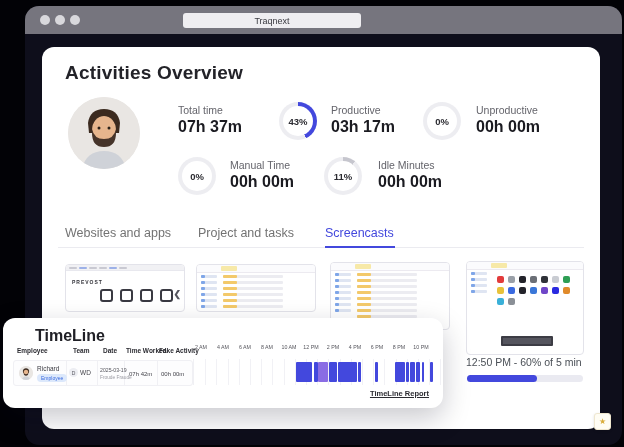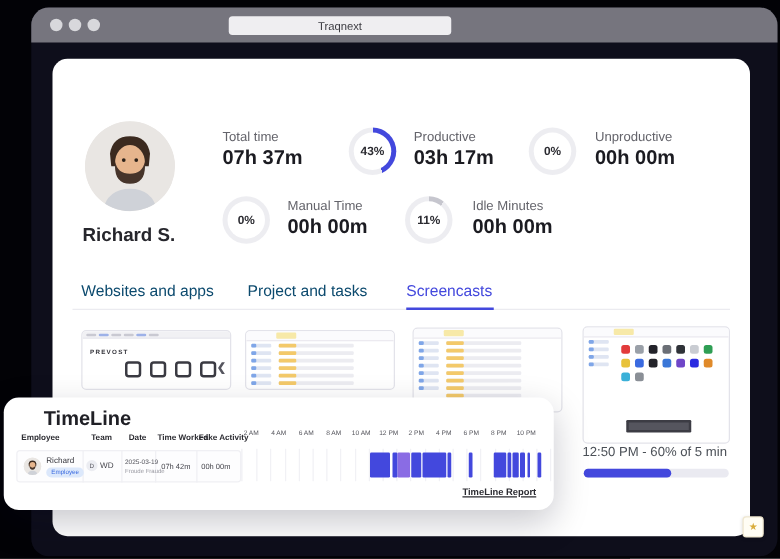--- a/index.html
+++ b/index.html
@@ -31,21 +31,21 @@
   .stat { position:absolute; }
   .stat .lbl { font-size:10.5px; color:#64646b; }
   .stat .val { font-size:16px; font-weight:700; color:#1b1b21; margin-top:2px; }
   .ring { position:absolute; width:38px; height:38px; border-radius:50%;
           background:#ededf1; display:flex; align-items:center; justify-content:center; }
   .ring::before { content:""; position:absolute; inset:4px; background:#fff; border-radius:50%; }
   .ring span { position:relative; font-size:9.5px; font-weight:700; color:#2b2b31; }
 
   
   .tabs-divider { position:absolute; left:16px; top:200px; width:526px; height:1px; background:#ebebf0; }
-  .tab { position:absolute; top:179px; font-size:12.5px; color:#0c4a6e; cursor:pointer; }
+  .tab { position:absolute; top:179px; font-size:12.5px; color:#737373; cursor:pointer; }
   .tab.active { color:#4348dd; }
   .tab-underline { position:absolute; left:283px; top:199px; width:70px; height:2px; background:#4348dd; }
 
   
   .thumb { position:absolute; background:#fff; border:1px solid #e3e3ea; border-radius:4px; overflow:hidden; }
   .t-bar { height:6px; background:#f1f1f4; border-bottom:1px solid #e8e8ee; display:flex; align-items:center; gap:2px; padding:0 3px; }
   .t-bar i { display:block; width:8px; height:2px; background:#c9c9d2; border-radius:1px; }
   .t-bar i.b { background:#9db1e8; }
   .t-logo { font-size:5px; font-weight:700; color:#33333a; letter-spacing:1px; margin:8px 0 0 6px; }
   .t-icons { display:flex; gap:7px; margin:4px 0 0 34px; }
@@ -110,34 +110,34 @@
     <div class="chrome">
       <div class="dots">
         <span class="dot"></span>
         <span class="dot"></span>
         <span class="dot"></span>
       </div>
       <div class="urlpill">Traqnext</div>
     </div>
 
     <div class="card">
+      <div class="h1">Activities Overview</div>
 
       <div class="avatar">
         <svg width="72" height="72" viewBox="0 0 72 72">
           <circle cx="36" cy="36" r="36" fill="#e9e6e3"></circle>
           <path d="M20 26 q2 -14 16 -14 q14 0 16 14 l-1 10 h-30 z" fill="#3b2a1f"></path>
           <ellipse cx="36" cy="33" rx="12" ry="14" fill="#e8b astronomy"></ellipse>
           <ellipse cx="36" cy="33" rx="12" ry="14" fill="#e6b58d"></ellipse>
           <path d="M24 36 q0 14 12 14 q12 0 12 -14 l0 -4 q-2 10 -12 10 q-10 0 -12 -10 z" fill="#46342a"></path>
           <circle cx="31" cy="31" r="1.5" fill="#2b2119"></circle>
           <circle cx="41" cy="31" r="1.5" fill="#2b2119"></circle>
           <path d="M14 72 q4 -18 22 -18 q18 0 22 18 z" fill="#cfd2d8"></path>
         </svg>
       </div>
-      <div class="pname">Richard S.</div>
 
       <div class="stat" style="left:136px; top:57px;">
         <div class="lbl">Total time</div>
         <div class="val">07h 37m</div>
       </div>
 
       <div class="ring" style="left: 237px; top: 55px; background: conic-gradient(rgb(67, 72, 221) 0deg, rgb(67, 72, 221) 43%, rgb(237, 237, 241) 43%, rgb(237, 237, 241) 100%);">
         <span>43%</span>
       </div>
       <div class="stat" style="left:289px; top:57px;">

